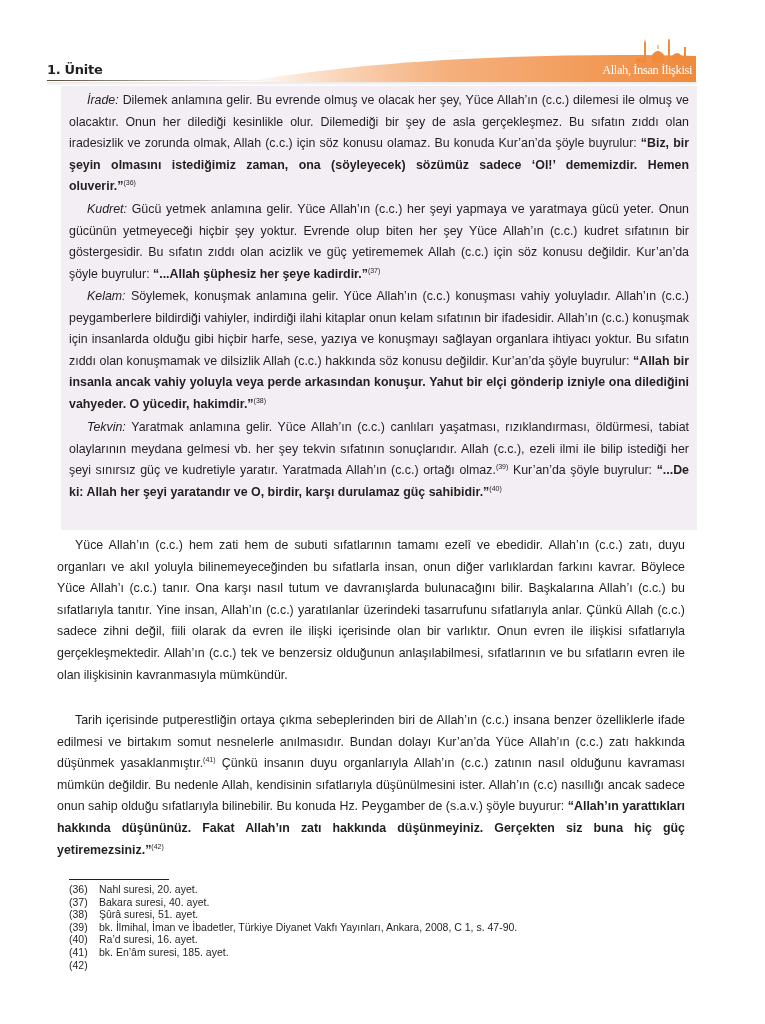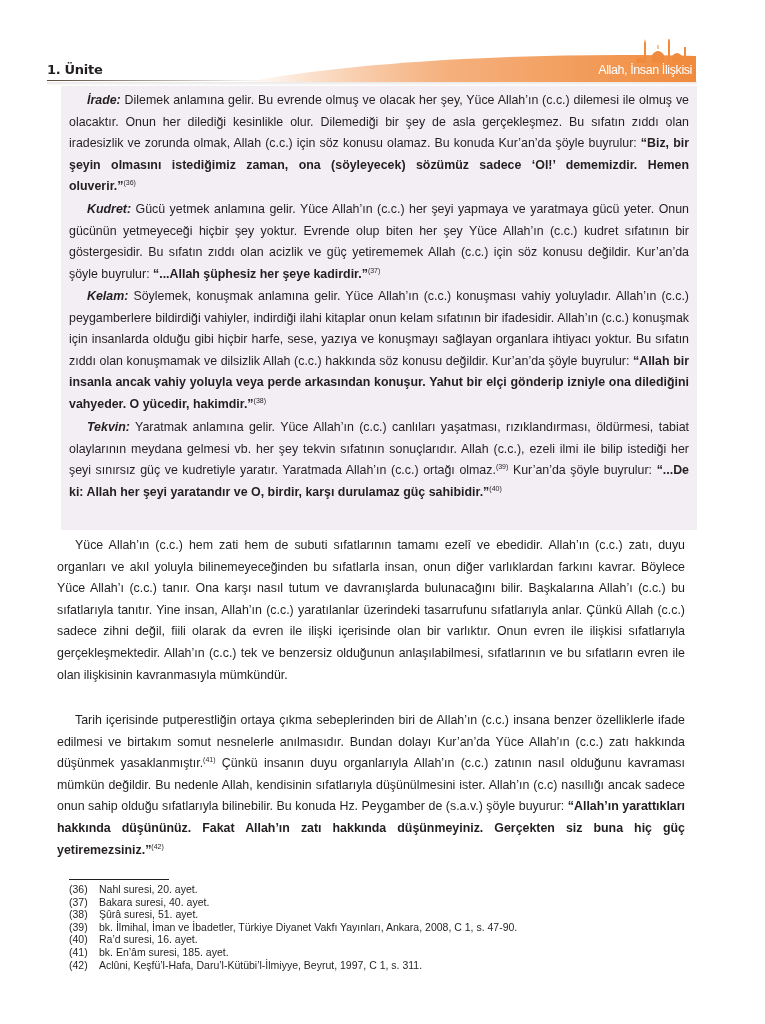--- a/index.html
+++ b/index.html
@@ -4,29 +4,29 @@
 <style>
   * { margin: 0; padding: 0; box-sizing: border-box; }
   html, body { width: 765px; height: 1024px; background: #ffffff; overflow: hidden; }
   body { position: relative; font-family: "Liberation Sans", sans-serif; color: #231f20; }
 
   
   .header { position: absolute; left: 0; top: 0; width: 765px; height: 84px; }
   .unit-title { position: absolute; left: 47px; top: 62px; font-size: 13px; font-weight: bold; color: #231f20; font-family: "DejaVu Sans", sans-serif; letter-spacing: -0.3px; }
   .header-rule { position: absolute; left: 47px; top: 80px; width: 220px; height: 1px; background: linear-gradient(to right, #5a4a3a, rgba(200,160,120,0)); }
   .header-swoosh { position: absolute; left: 245px; top: 52px; width: 451px; height: 30px; }
-  .section-title { position: absolute; right: 73px; top: 63px; font-size: 12.5px; color: #ffffff; font-family: Liberation Sans, sans-serif; letter-spacing: -0.4px; }
+  .section-title { position: absolute; right: 73px; top: 63px; font-size: 12.5px; color: #ffffff; font-family: Liberation Serif, serif; letter-spacing: -0.4px; }
   .mosque-icon { position: absolute; left: 636px; top: 39px; width: 60px; height: 24px; }
   .header-shadow { position: absolute; left: 47px; top: 82px; width: 650px; height: 4px; background: linear-gradient(to bottom, rgba(230,225,225,0.8), rgba(255,255,255,0)); }
 
   
   .def-box { position: absolute; left: 61px; top: 86px; width: 636px; height: 444px; background: #f3eef3; }
   .def { position: absolute; left: 8px; width: 620px; font-size: 12.4px; line-height: 21.6px; text-align: justify; }
   .def .indent { display: inline-block; width: 18px; }
-  .term { font-weight: bold; font-style: italic; }
+  .term { font-weight: normal; font-style: italic; }
   .b { font-weight: bold; }
   sup { font-size: 7px; vertical-align: 5px; line-height: 0; }
 
   
   .para { position: absolute; left: 57px; width: 628px; font-size: 12.4px; line-height: 21.6px; text-align: justify; }
   .para .indent { display: inline-block; width: 18px; }
 
   
   .fn-rule { position: absolute; left: 69px; top: 879px; width: 100px; height: 1px; background: #231f20; }
   .footnotes { position: absolute; left: 69px; top: 883px; font-size: 10.5px; line-height: 12.6px; }
@@ -102,15 +102,14 @@
   <div class="fn">
       <span class="fn-num">(40)</span>
       <span>Ra’d suresi, 16. ayet.</span>
     </div>
   <div class="fn">
       <span class="fn-num">(41)</span>
       <span>bk. En’âm suresi, 185. ayet.</span>
     </div>
   <div class="fn">
       <span class="fn-num">(42)</span>
-      <span>Aclûni, Keşfü’l-Hafa, Daru’l-Kütübi’l-İlmiyye, Beyrut, 1997, C 1, s. 311.</span>
     </div>
 </div>
 
 </body></html>

